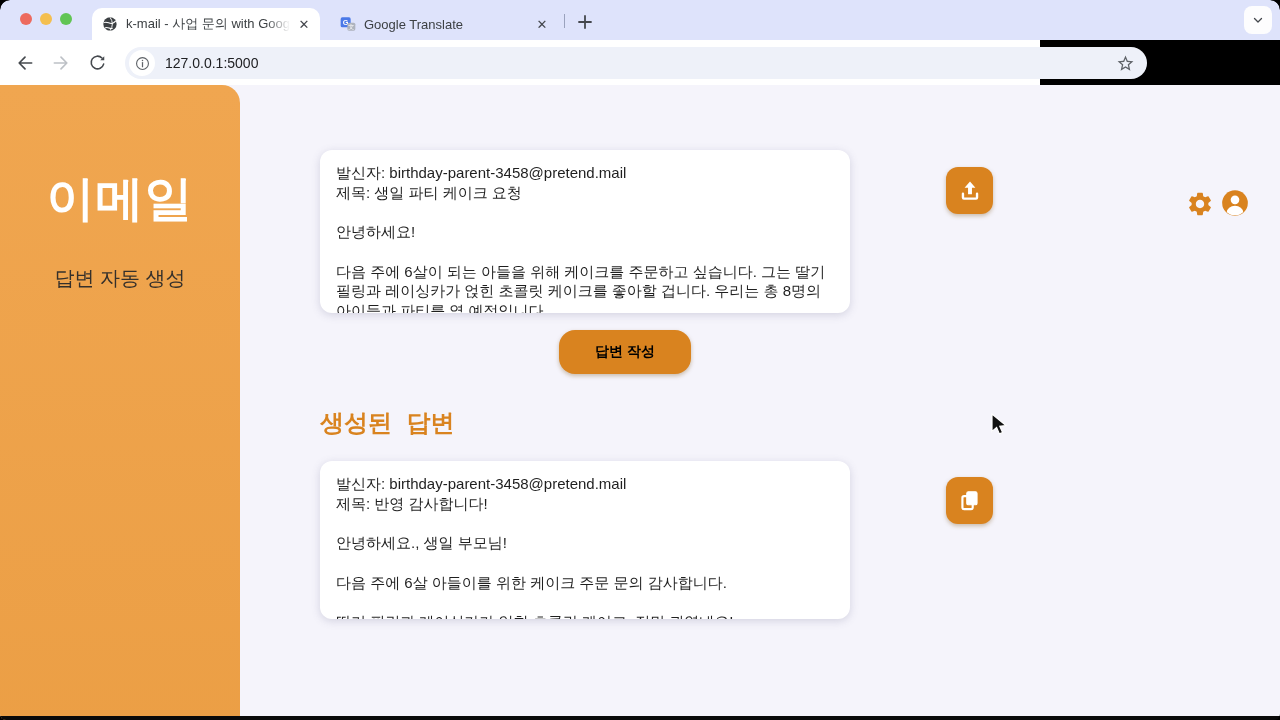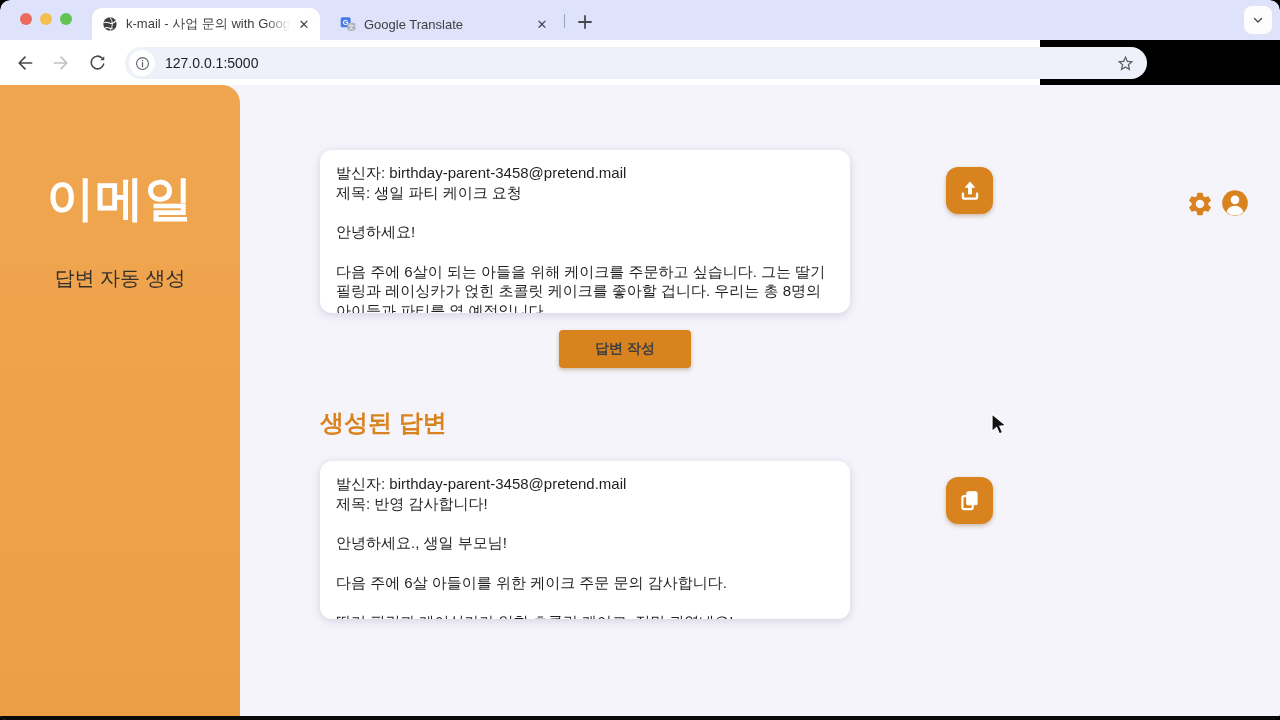--- a/index.html
+++ b/index.html
@@ -47,23 +47,23 @@
 
   .email-card { position:absolute; left:320px; width:530px; background:#fff; border-radius:12px; box-shadow:0 2px 8px rgba(90,90,130,.22); padding:13px 16px; overflow:hidden; }
   .card-incoming { top:65px; height:163px; }
   .card-generated { top:376px; height:158px; }
   .email-text { font-size:15px; line-height:19.7px; color:#1f1f1f; white-space:pre-wrap; }
 
   .square-btn { position:absolute; left:946px; width:47px; height:47px; background:#d9831f; border:none; border-radius:12px; display:flex; align-items:center; justify-content:center; box-shadow:0 2px 4px rgba(120,80,20,.35); cursor:pointer; }
   .upload-btn { top:82px; }
   .copy-btn { top:392px; }
 
-  .compose-btn { position:absolute; left:559px; top:245px; width:132px; height:38px; background:#d9831f; color:#404040; font-weight:bold; font-size:14px; border:none; border-radius:4px; box-shadow:0 2px 4px rgba(120,80,20,.35); cursor:pointer; font-family:inherit; }
-
-  .generated-heading { position:absolute; left:320px; top:322px; font-size:24px; font-weight:bold; color:#d9831f; }
+  .compose-btn { position:absolute; left:559px; top:245px; width:132px; height:44px; background:#d9831f; color:#000000; font-weight:bold; font-size:14px; border:none; border-radius:16px; box-shadow:0 2px 4px rgba(120,80,20,.35); cursor:pointer; font-family:inherit; }
+
+  .generated-heading { position:absolute; left:320px; top:322px; font-size:24px; font-weight:bold; color:#d9831f;font-family:Liberation Mono, monospace; }
 
   .cursor { position:absolute; left:988px; top:328px; }
 
   .bottom-strip { position:absolute; left:0; top:716px; width:1280px; height:4px; background:#0a0a0a; }
 </style>
 </head>
 <body>
 
 <div id="window">
 

